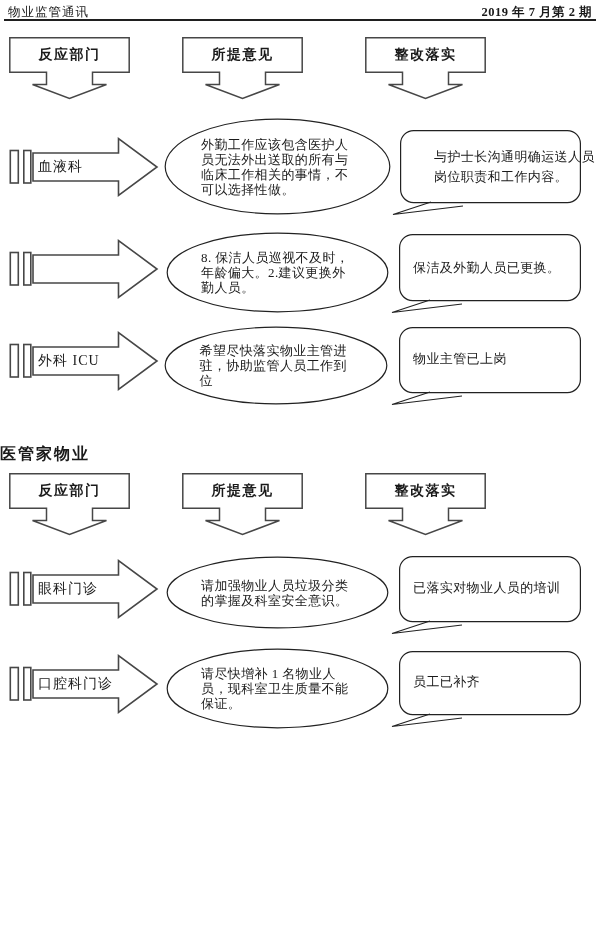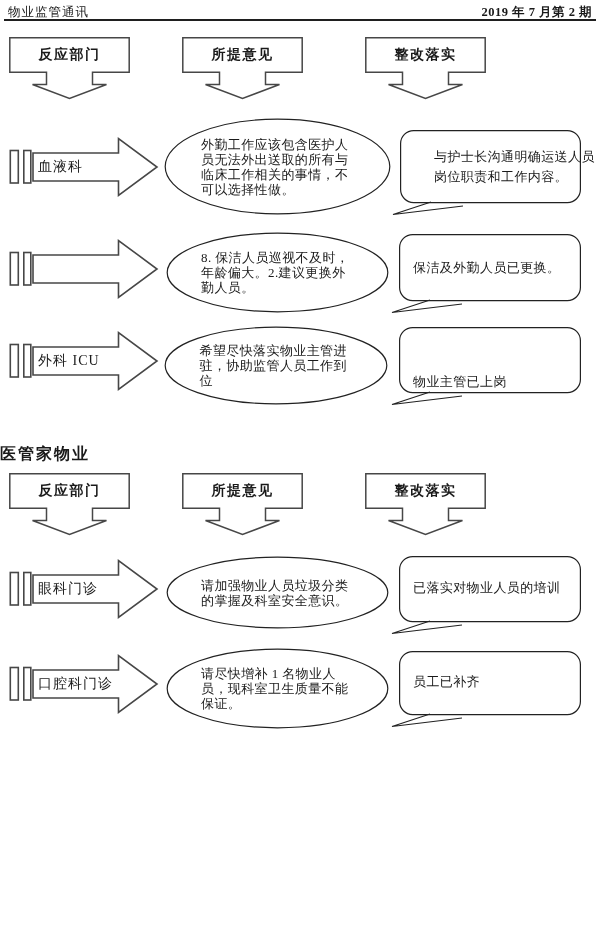--- a/index.html
+++ b/index.html
@@ -118,21 +118,21 @@
 <svg class="abs" style="left:164px;top:326px;" width="224" height="79">
   <ellipse cx="112" cy="39.5" rx="110.8" ry="38.3" fill="#ffffff" stroke="#222222" stroke-width="1.2"></ellipse>
 </svg>
 <div class="op-box" style="left:164px;top:326px;width:224px;height:79px;">
   <div class="op-text">希望尽快落实物业主管进驻，协助监管人员工作到位</div>
 </div>
 <svg class="abs" style="left:390px;top:325px;" width="202" height="85">
   <rect x="9.6" y="2.6" width="180.8" height="65" rx="13" fill="#ffffff" stroke="#222222" stroke-width="1.2"></rect>
   <path d="M40,67 L2,79.5 L72,71" fill="none" stroke="#222222" stroke-width="1.2"></path>
 </svg>
-<div class="ac-box" style="left:400px;top:327px;width:181px;height:64px;align-items:flex-end;">
+<div class="ac-box" style="left:400px;top:327px;width:181px;height:64px;">
   <div class="ac-text">物业主管已上岗</div>
 </div>
 
 <div class="sec2-title">医管家物业</div>
 
 <div class="colhead" style="left:9px;top:473px;">
   <svg width="121" height="66">
     <path d="M0.8,0.8 H120.2 V35.2 H83.5 V47.5 H97.5 L60.5,61.5 L23.5,47.5 H37.5 V35.2 H0.8 Z" fill="#ffffff" stroke="#474747" stroke-width="1.5"></path>
   </svg>
   <div class="label">反应部门</div>

